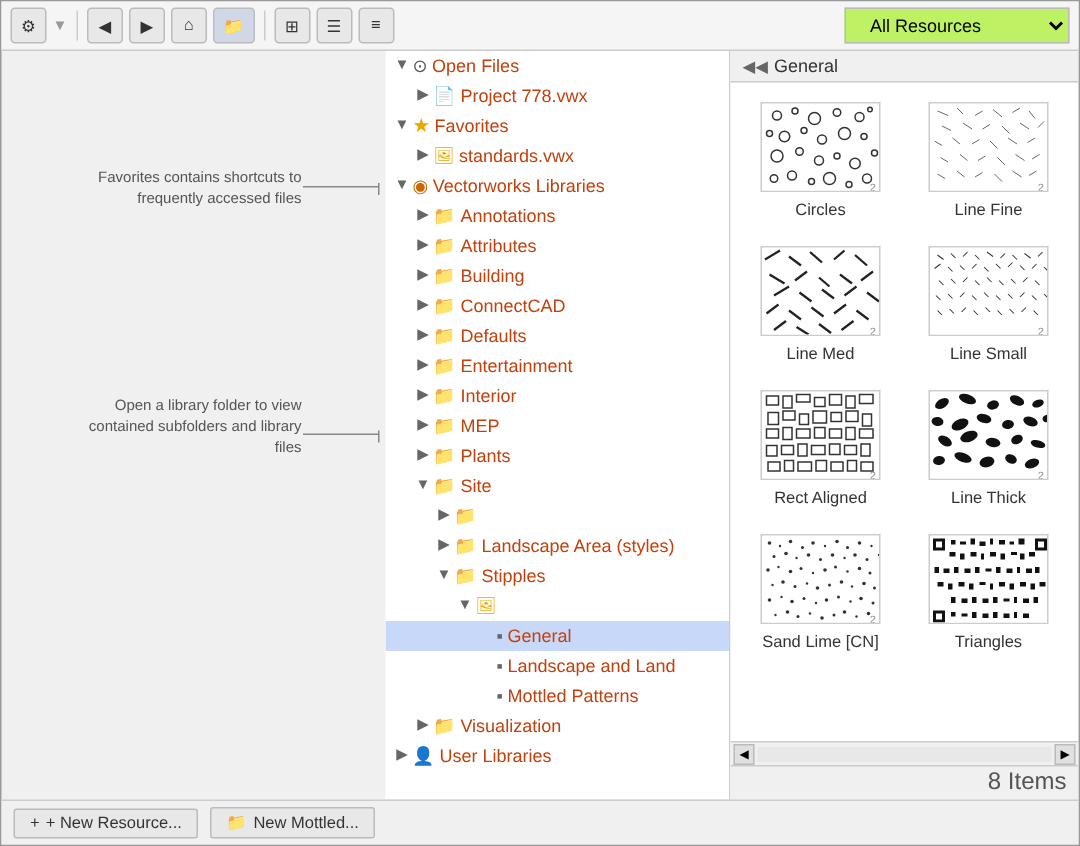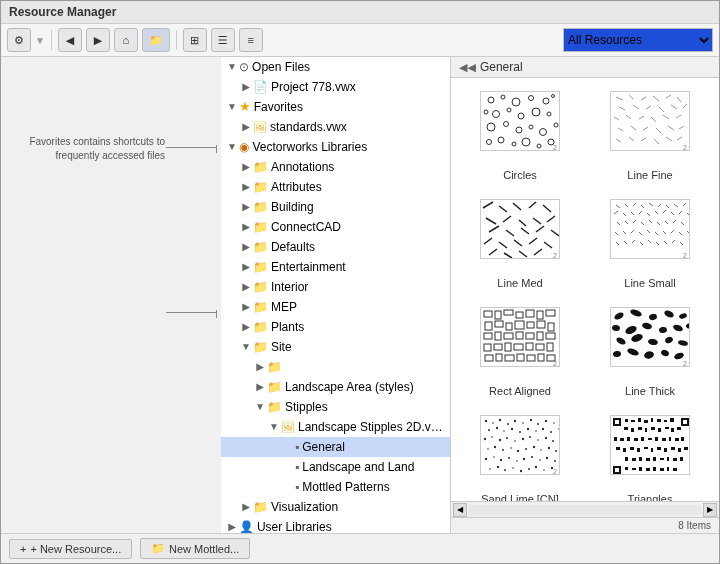--- a/index.html
+++ b/index.html
@@ -57,38 +57,39 @@
 
     .dropdown-wrapper {
       position: relative;
       margin-left: auto;
     }
 
     .dropdown-wrapper select {
       min-width: 150px;
       height: 24px;
       border: 1px solid #bbb;
-      background: #1d4ed8;
+      background: #bef264;
       font-size: 12px;
-      padding: 0 0;
+      padding: 0 12px;
       cursor: pointer;
     }
 
     .main-content {
       display: flex;
       flex: 1;
       overflow: hidden;
     }
 
     
     .annotation-panel {
       width: 220px;
       min-width: 220px;
       position: relative;
       padding: 0;
+      margin-left: 36px;
     }
 
     
     .tree-panel {
       width: 230px;
       min-width: 230px;
       background: white;
       border-right: 1px solid #ccc;
       overflow-y: auto;
       overflow-x: auto;
@@ -100,21 +101,21 @@
       padding: 1px 0;
       cursor: pointer;
       white-space: nowrap;
       font-size: 12px;
       line-height: 18px;
     }
     .tree-item.selected { background: #c8d8f8; }
 
     .tree-indent { display: inline-block; }
     .expand-icon { width: 14px; text-align: center; font-size: 10px; color: #666; cursor: pointer; }
-    .item-label { color: #000000; }
+    .item-label { color: #c2410c; }
 
     
     .content-panel {
       flex: 1;
       background: white;
       display: flex;
       flex-direction: column;
       overflow: hidden;
     }
 
@@ -153,29 +154,29 @@
       border: 1px solid #ccc;
       background: white;
       position: relative;
       overflow: hidden;
     }
 
     .grid-label {
       font-size: 11px;
       color: #333;
       text-align: center;
-      margin-top: 18px;
+      margin-top: 6px;
     }
 
     
     .status-bar {
       background: #f0f0f0;
       border-top: 1px solid #ccc;
       padding: 2px 8px;
-      font-size: 10px;
+      font-size: 16px;
       color: #555;
       display: flex;
       justify-content: flex-end;
     }
 
     .scroll-bar-h {
       background: #f0f0f0;
       border-top: 1px solid #ccc;
       height: 16px;
       display: flex;
@@ -223,23 +224,20 @@
       display: flex;
       align-items: center;
       gap: 4px;
     }
   </style>
 </head>
 <body>
 
 <div class="window">
 
-  <div class="title-bar">
-    <span>Resource Manager</span>
-  </div>
 
   <div class="toolbar">
     <button class="toolbar-btn" title="Settings">
       <span>⚙</span>
     </button>
     <span style="font-size:10px;color:#999">▼</span>
     <div class="toolbar-sep"></div>
     <button class="toolbar-btn">
       <span>◀</span>
     </button>
@@ -271,20 +269,23 @@
 
     <div class="annotation-panel" style="position:relative; min-width:220px; width:220px;">
 
       <div style="position:absolute; top:78px; left:4px; width:160px; text-align:right; font-size:10px; color:#555; line-height:1.4;">
         <span>Favorites contains shortcuts to frequently accessed files</span>
       </div>
 
       <div style="position:absolute; top:90px; left:165px; width:50px; height:0; border-top:1px solid #888;"></div>
       <div style="position:absolute; top:88px; left:215px; width:0; height:8px; border-left:1px solid #888;"></div>
 
+      <div style="position:absolute; top:230px; left:4px; width:160px; text-align:right; font-size:10px; color:#555; line-height:1.4;">
+        <span>Open a library folder to view contained subfolders and library files</span>
+      </div>
 
       <div style="position:absolute; top:255px; left:165px; width:50px; height:0; border-top:1px solid #888;"></div>
       <div style="position:absolute; top:253px; left:215px; width:0; height:8px; border-left:1px solid #888;"></div>
     </div>
 
     <div class="tree-panel">
 
       <div class="tree-item">
         <span class="tree-indent" style="width:4px;"></span>
         <span class="expand-icon">▼</span>
@@ -407,21 +408,20 @@
         <span class="tree-indent" style="width:32px;"></span>
         <span class="expand-icon">▼</span>
         <span style="color:#e8a800; margin-right:3px;">📁</span>
         <span class="item-label">Stipples</span>
       </div>
 
       <div class="tree-item">
         <span class="tree-indent" style="width:46px;"></span>
         <span class="expand-icon">▼</span>
         <span style="color:#e8a800; margin-right:3px; font-size:11px;">🖼</span>
-        <span class="item-label">Landscape Stipples 2D.v…</span>
       </div>
 
       <div class="tree-item selected">
         <span class="tree-indent" style="width:60px;"></span>
         <span class="expand-icon"></span>
         <span style="color:#666; margin-right:3px;">▪</span>
         <span class="item-label">General</span>
       </div>
 
       <div class="tree-item">

